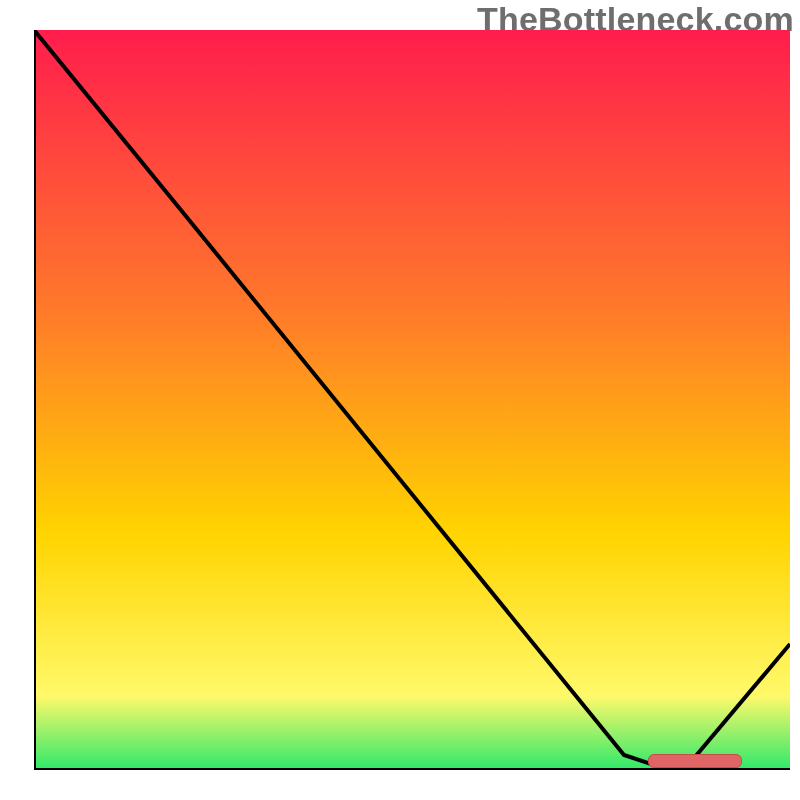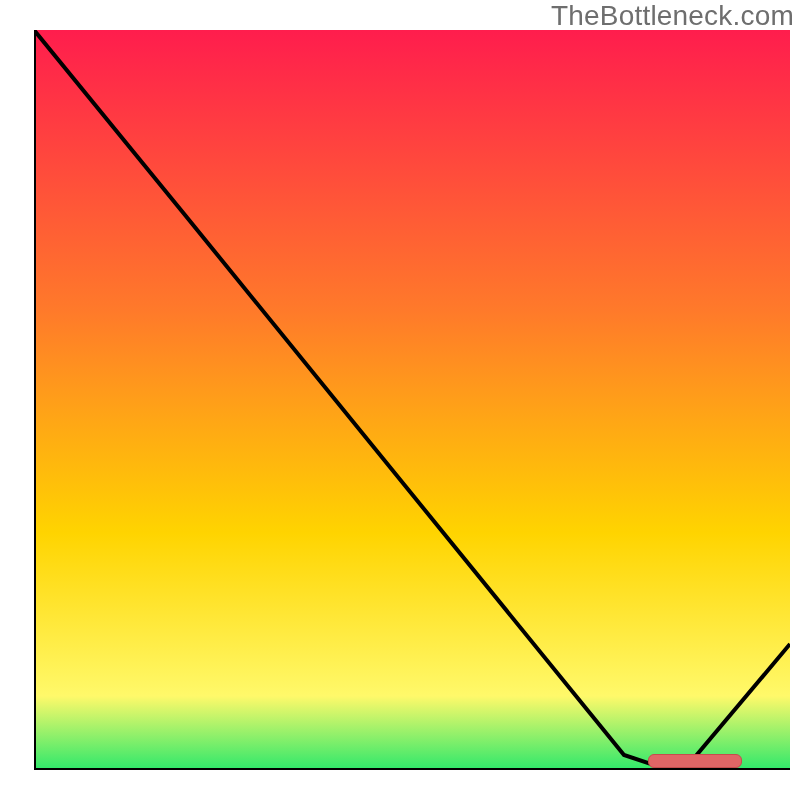--- a/index.html
+++ b/index.html
@@ -13,22 +13,22 @@
   }
   .stage {
     position: relative;
     width: 800px;
     height: 800px;
   }
   .watermark {
     position: absolute;
     top: 0px;
     right: 6px;
-    font-size: 28px;
-    font-weight: normal;
+    font-size: 34px;
+    font-weight: bold;
     color: #6e6e6e;
     letter-spacing: 0.2px;
     user-select: none;
   }
   .plot {
     position: absolute;
     left: 34px;
     top: 30px;
     width: 756px;
     height: 740px;

